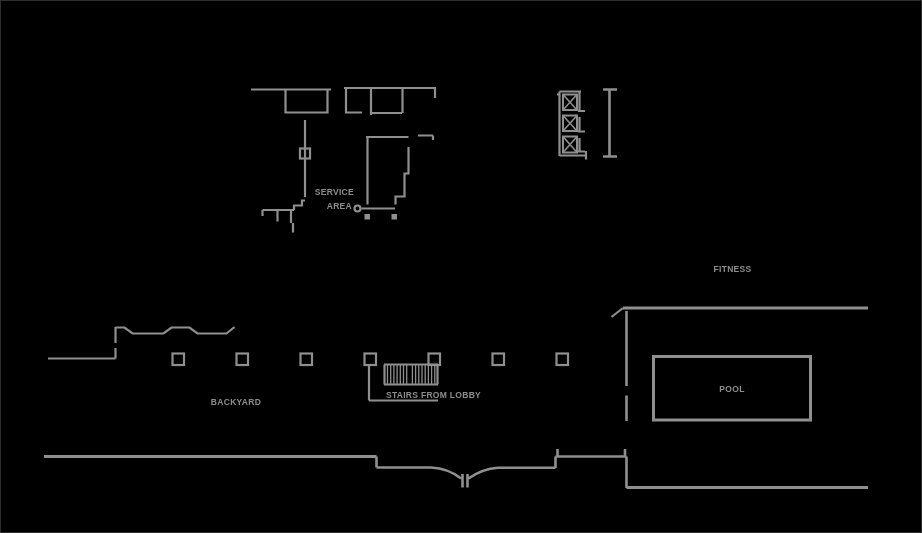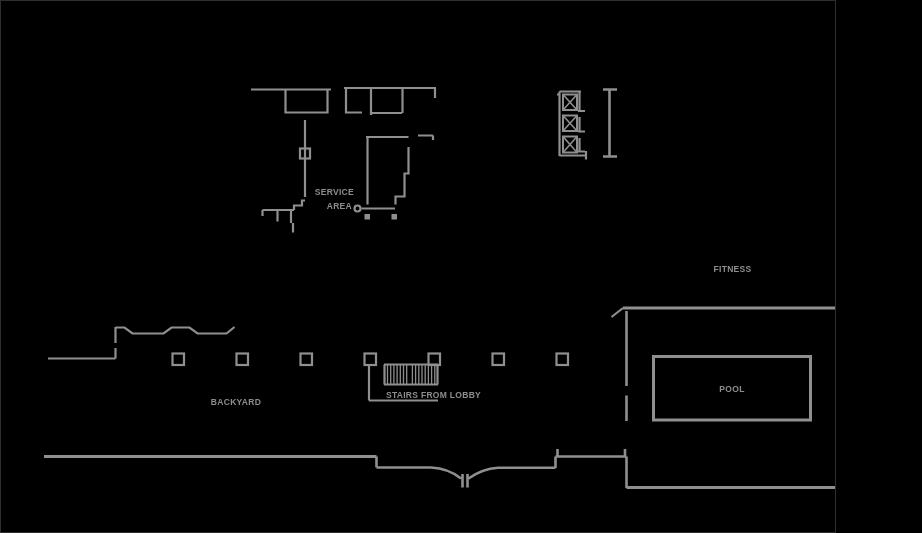--- a/index.html
+++ b/index.html
@@ -1,17 +1,17 @@
 <!DOCTYPE html>
 <html><head>
 <meta charset="utf-8">
 <style>
   html,body{margin:0;padding:0;background:#000;}
   .frame{
-    width:836px;height:533px;
+    width:922px;height:533px;
     background:#000;
     border:1px solid #2e2e2e;
     box-sizing:border-box;
     position:relative;
     overflow:hidden;
     text-align:right;
   }
   svg{display:block;}
   .w{fill:none;stroke:#8f8f8f;stroke-width:2.2;}
   .thick{stroke-width:3;}

